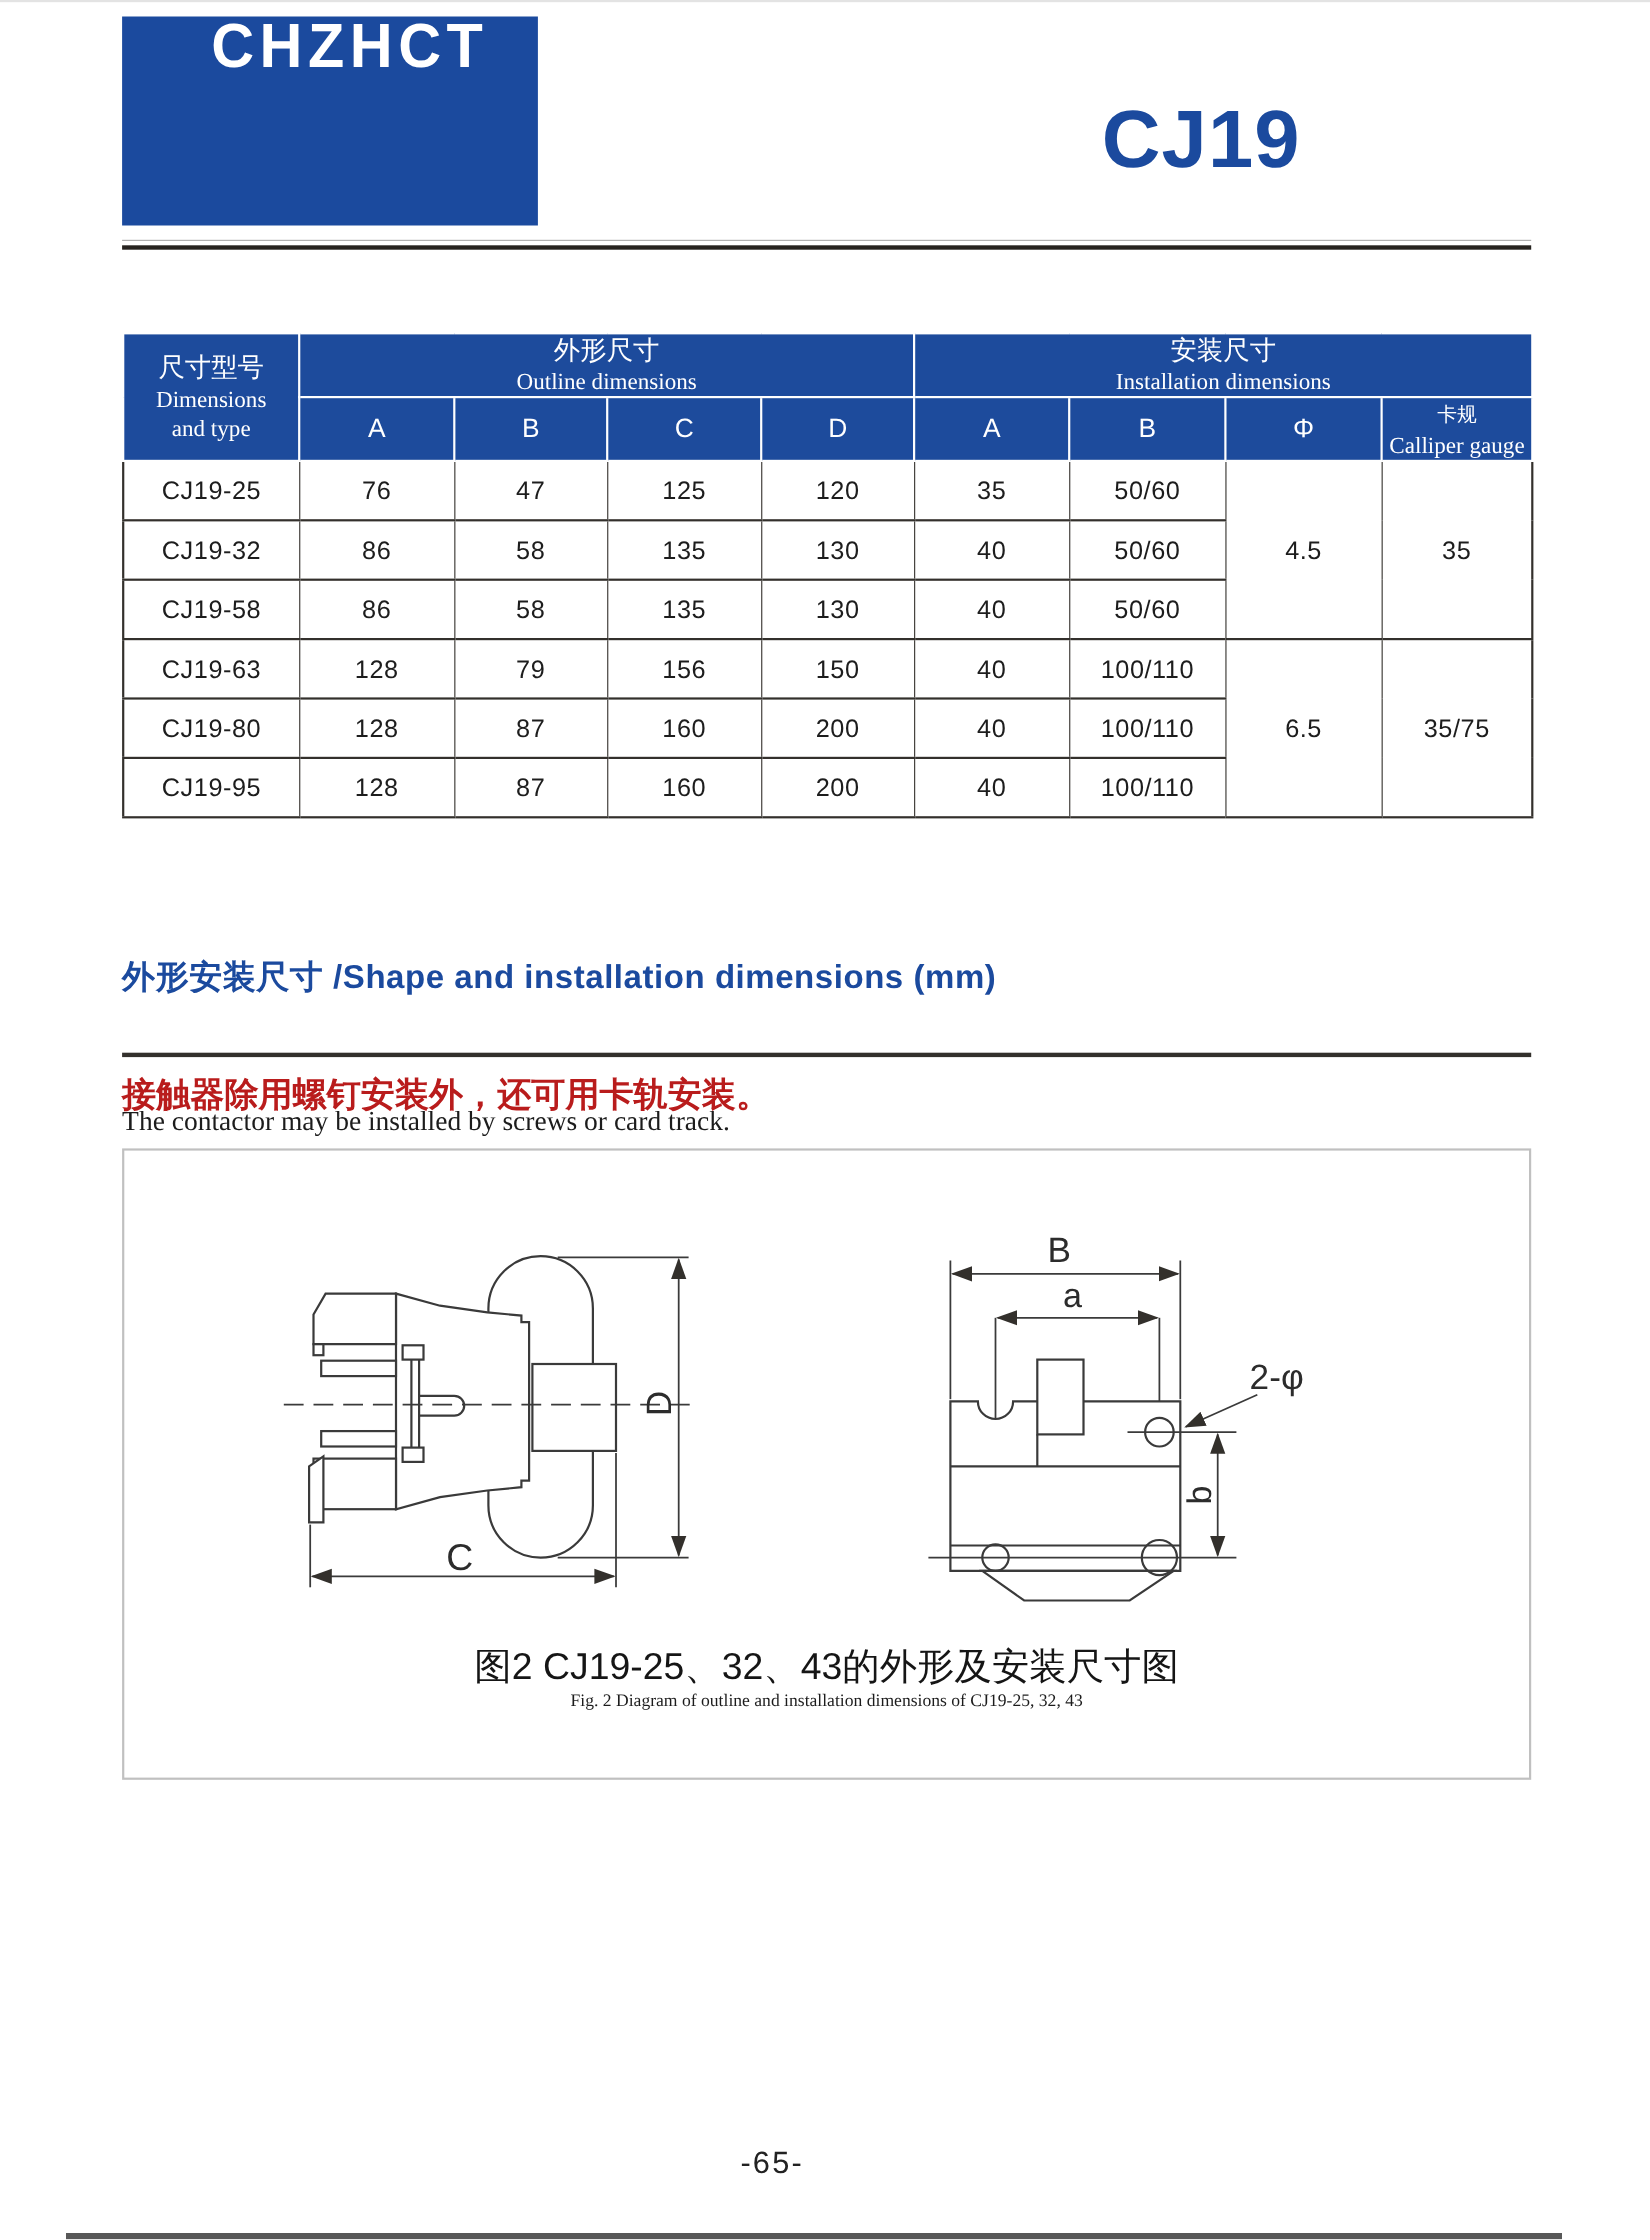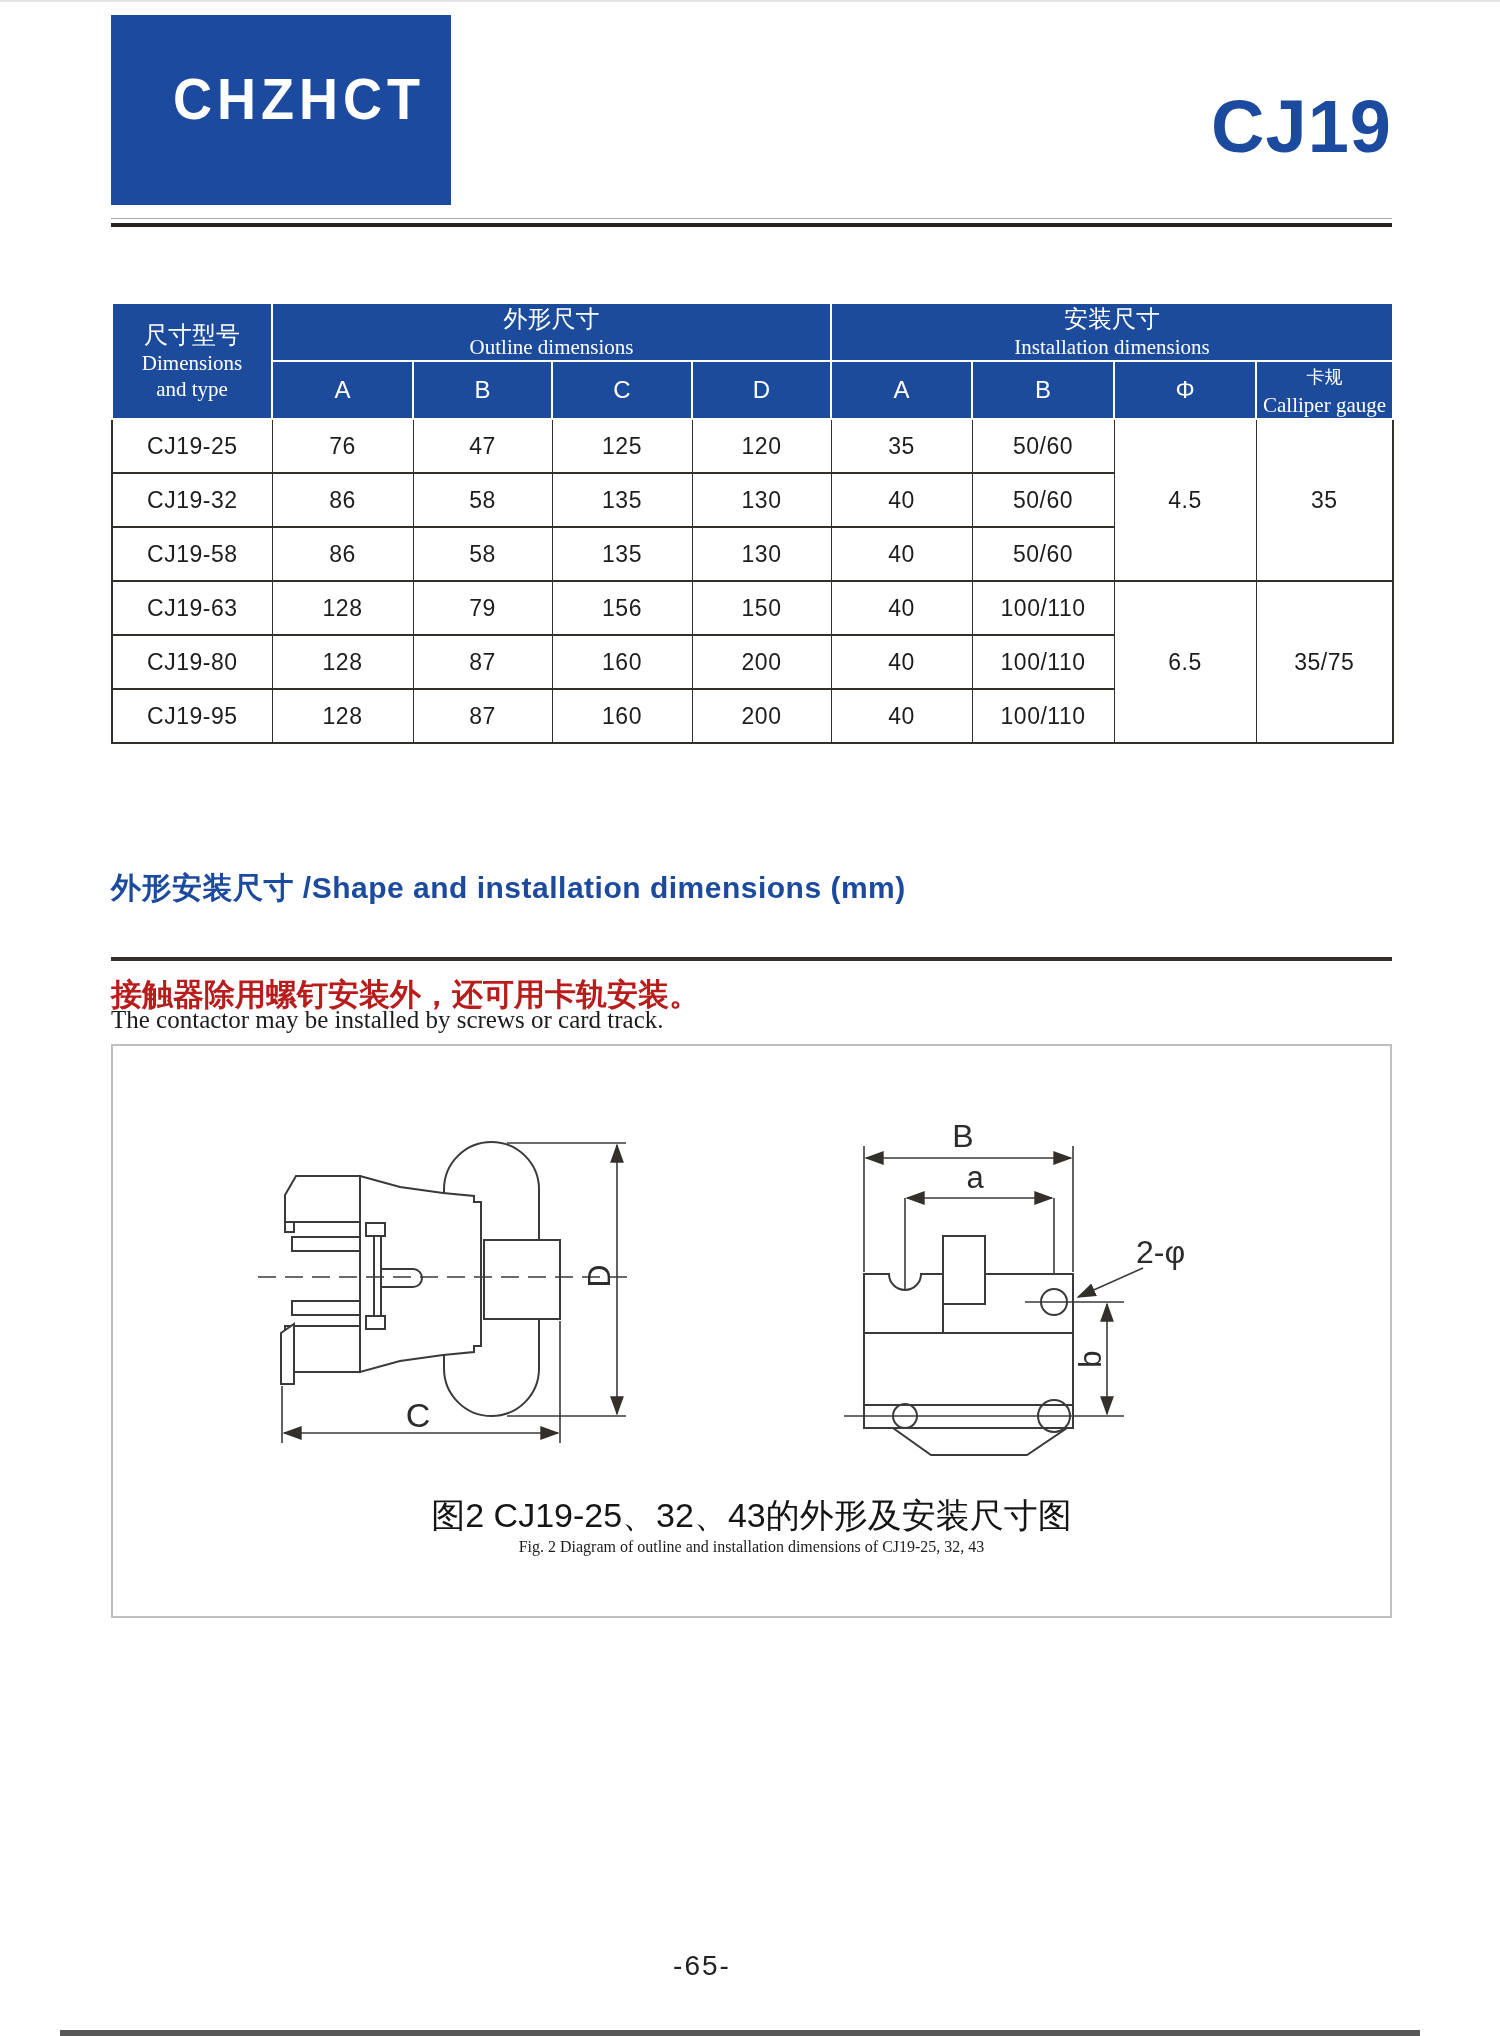--- a/index.html
+++ b/index.html
@@ -4,29 +4,29 @@
 <style>
   * { margin:0; padding:0; box-sizing:border-box; }
   html,body { background:#ffffff; }
   .page {
     position:relative; width:1500px; height:2036px; background:#ffffff;
     font-family:"Liberation Sans", sans-serif; overflow:hidden;
     border-top:2px solid #e3e3e3;
   }
   
   .logo-box {
-    position:absolute; left:111px; top:13px; width:340px; height:190px;
-    background:#1b4a9e; display:flex; align-items:center; justify-content:center;padding-left:36px;
+    position:absolute; left:111px; top:13px; width:378px; height:190px;
+    background:#1b4a9e; display:flex; align-items:flex-start; justify-content:center;padding-left:36px;
   }
   .logo-text {
     color:#ffffff; font-weight:bold; font-size:54px; letter-spacing:5px;
     line-height:1; margin-bottom:22px; transform:scaleY(1.05);
   }
   .product-code {
-    position:absolute; right:108px; top:88px; width:600px; text-align:right;
+    position:absolute; right:108px; top:88px; width:600px; text-align:center;
     color:#1b4a9e; font-weight:bold; font-size:74px; line-height:1; letter-spacing:1px;
   }
   .subtitle {
     position:absolute; right:106px; top:172px; width:1000px; text-align:right;
     color:#141414; font-size:32px; font-weight:600; line-height:40px;
   }
   .rule-thin { position:absolute; left:111px; top:216px; width:1281px; height:1px; background:#a9a9a9; }
   .rule-thick { position:absolute; left:111px; top:221px; width:1281px; height:4px; background:#26231f; }
 
   

